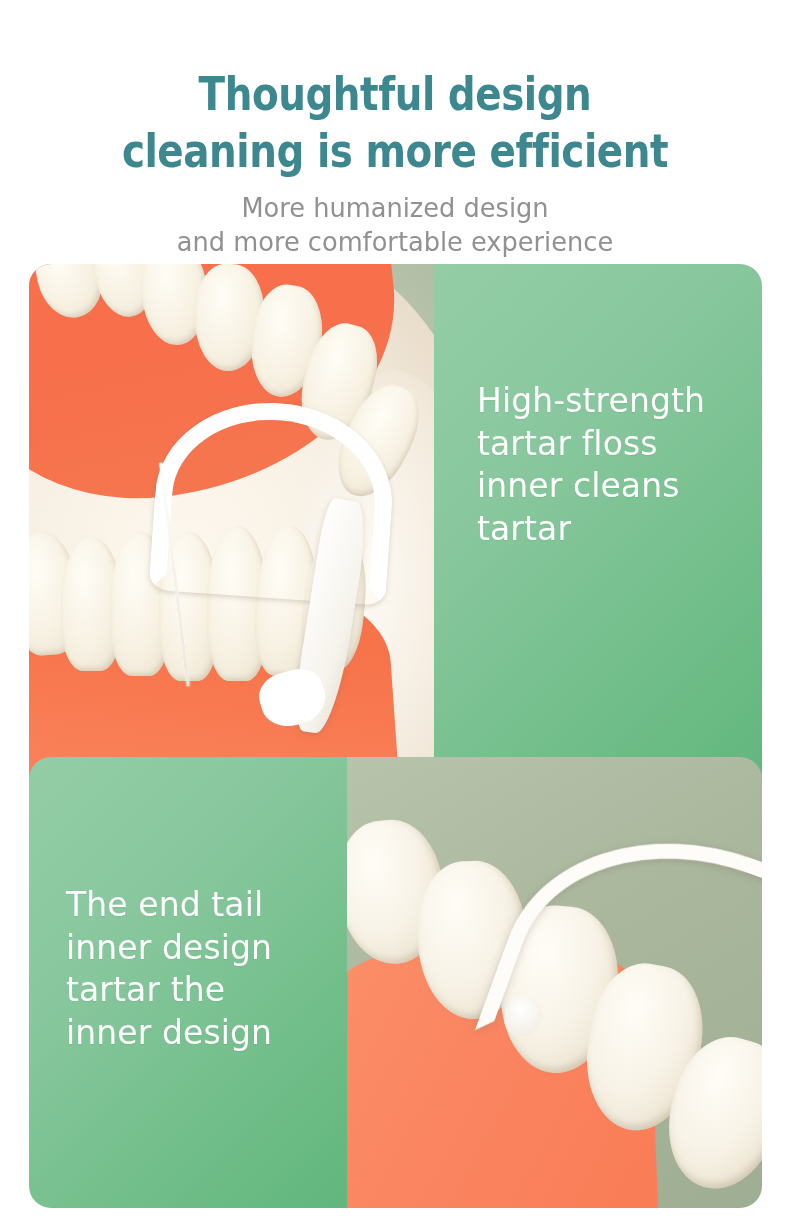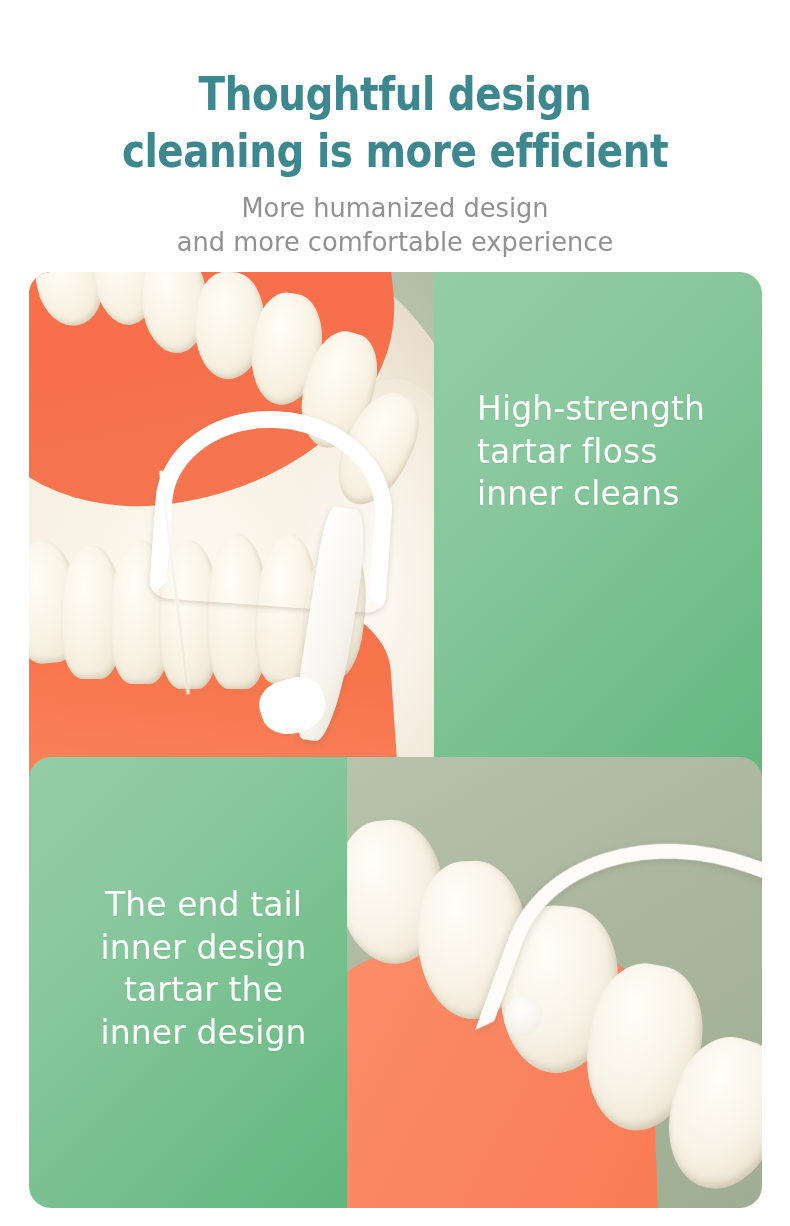--- a/index.html
+++ b/index.html
@@ -20,29 +20,29 @@
   }
   .headline .ln{display:block;white-space:nowrap;}
   .subtitle{
     color:#919191;font-size:27px;line-height:34px;font-weight:normal;
     transform:scaleX(0.95);transform-origin:center top;margin-top:12px;
   }
   .subtitle .ln{display:block;white-space:nowrap;}
 
   
   .card{position:absolute;border-radius:22px;overflow:hidden;display:flex;}
-  #card-1{left:29px;top:272px;width:733px;height:535px;justify-content:space-between;}
+  #card-1{left:29px;top:264px;width:733px;height:535px;justify-content:space-between;}
   #card-2{left:29px;top:757px;width:733px;height:451px;}
 
   .panel-photo{position:relative;overflow:hidden;}
   .panel-text{position:relative;overflow:hidden;}
 
   #card-1 .panel-photo{width:405px;height:100%;}
   #card-1 .panel-text{width:328px;height:100%;}
-  #card-2 .panel-text{width:318px;height:100%;text-align:center;}
+  #card-2 .panel-text{width:318px;height:100%;}
   #card-2 .panel-photo{width:415px;height:100%;}
 
   .green{background:linear-gradient(135deg,#93cda6 0%,#88c79d 35%,#6fbd88 75%,#61b67d 100%);}
 
   .feature-text{
     position:absolute;color:#ffffff;font-size:33px;line-height:42.5px;
     font-weight:normal;letter-spacing:0.1px;
     text-shadow:0 1px 1px rgba(60,130,90,0.12);
   }
   #card-1 .feature-text{left:43px;top:116px;width:280px;}
@@ -170,20 +170,21 @@
         <div class="pick-tip"></div>
         <div class="floss"></div>
       </div>
     </div>
 
     <div class="panel-text green">
       <div class="feature-text">
         <span class="ln">High-strength</span>
         <span class="ln">tartar floss</span>
         <span class="ln">inner cleans</span>
+        <span class="ln">tartar</span>
       </div>
     </div>
 
   </div>
 
   <div class="card" id="card-2">
 
     <div class="panel-text green">
       <div class="feature-text">
         <span class="ln">The end tail</span>

